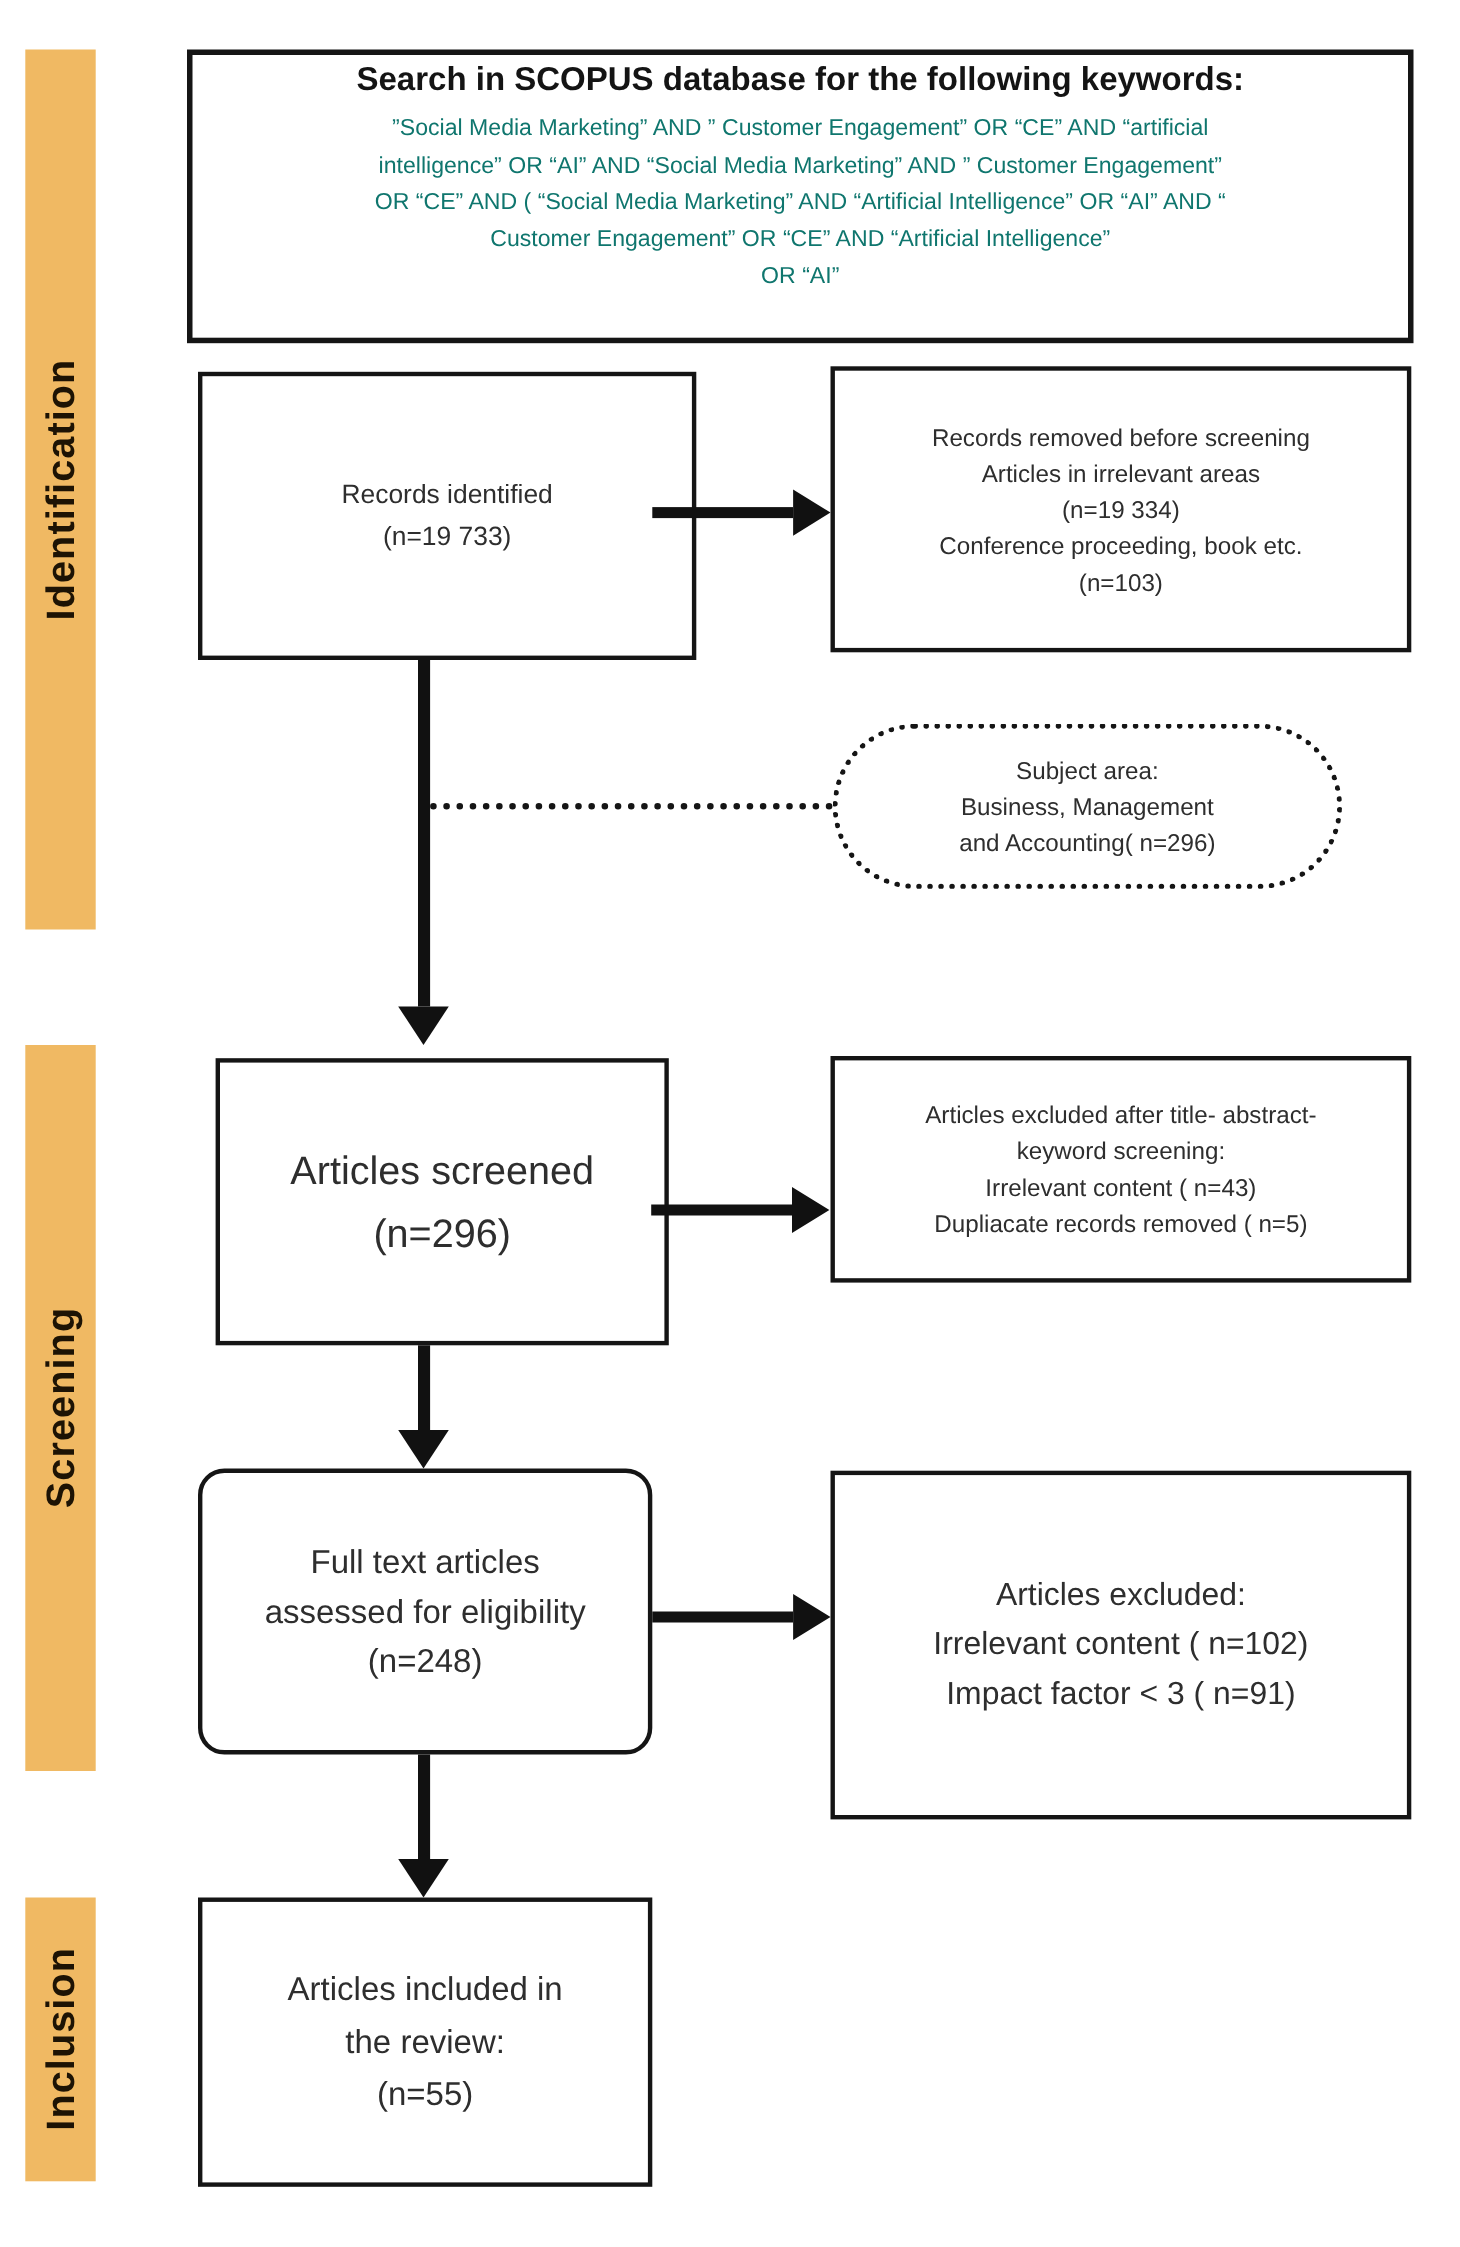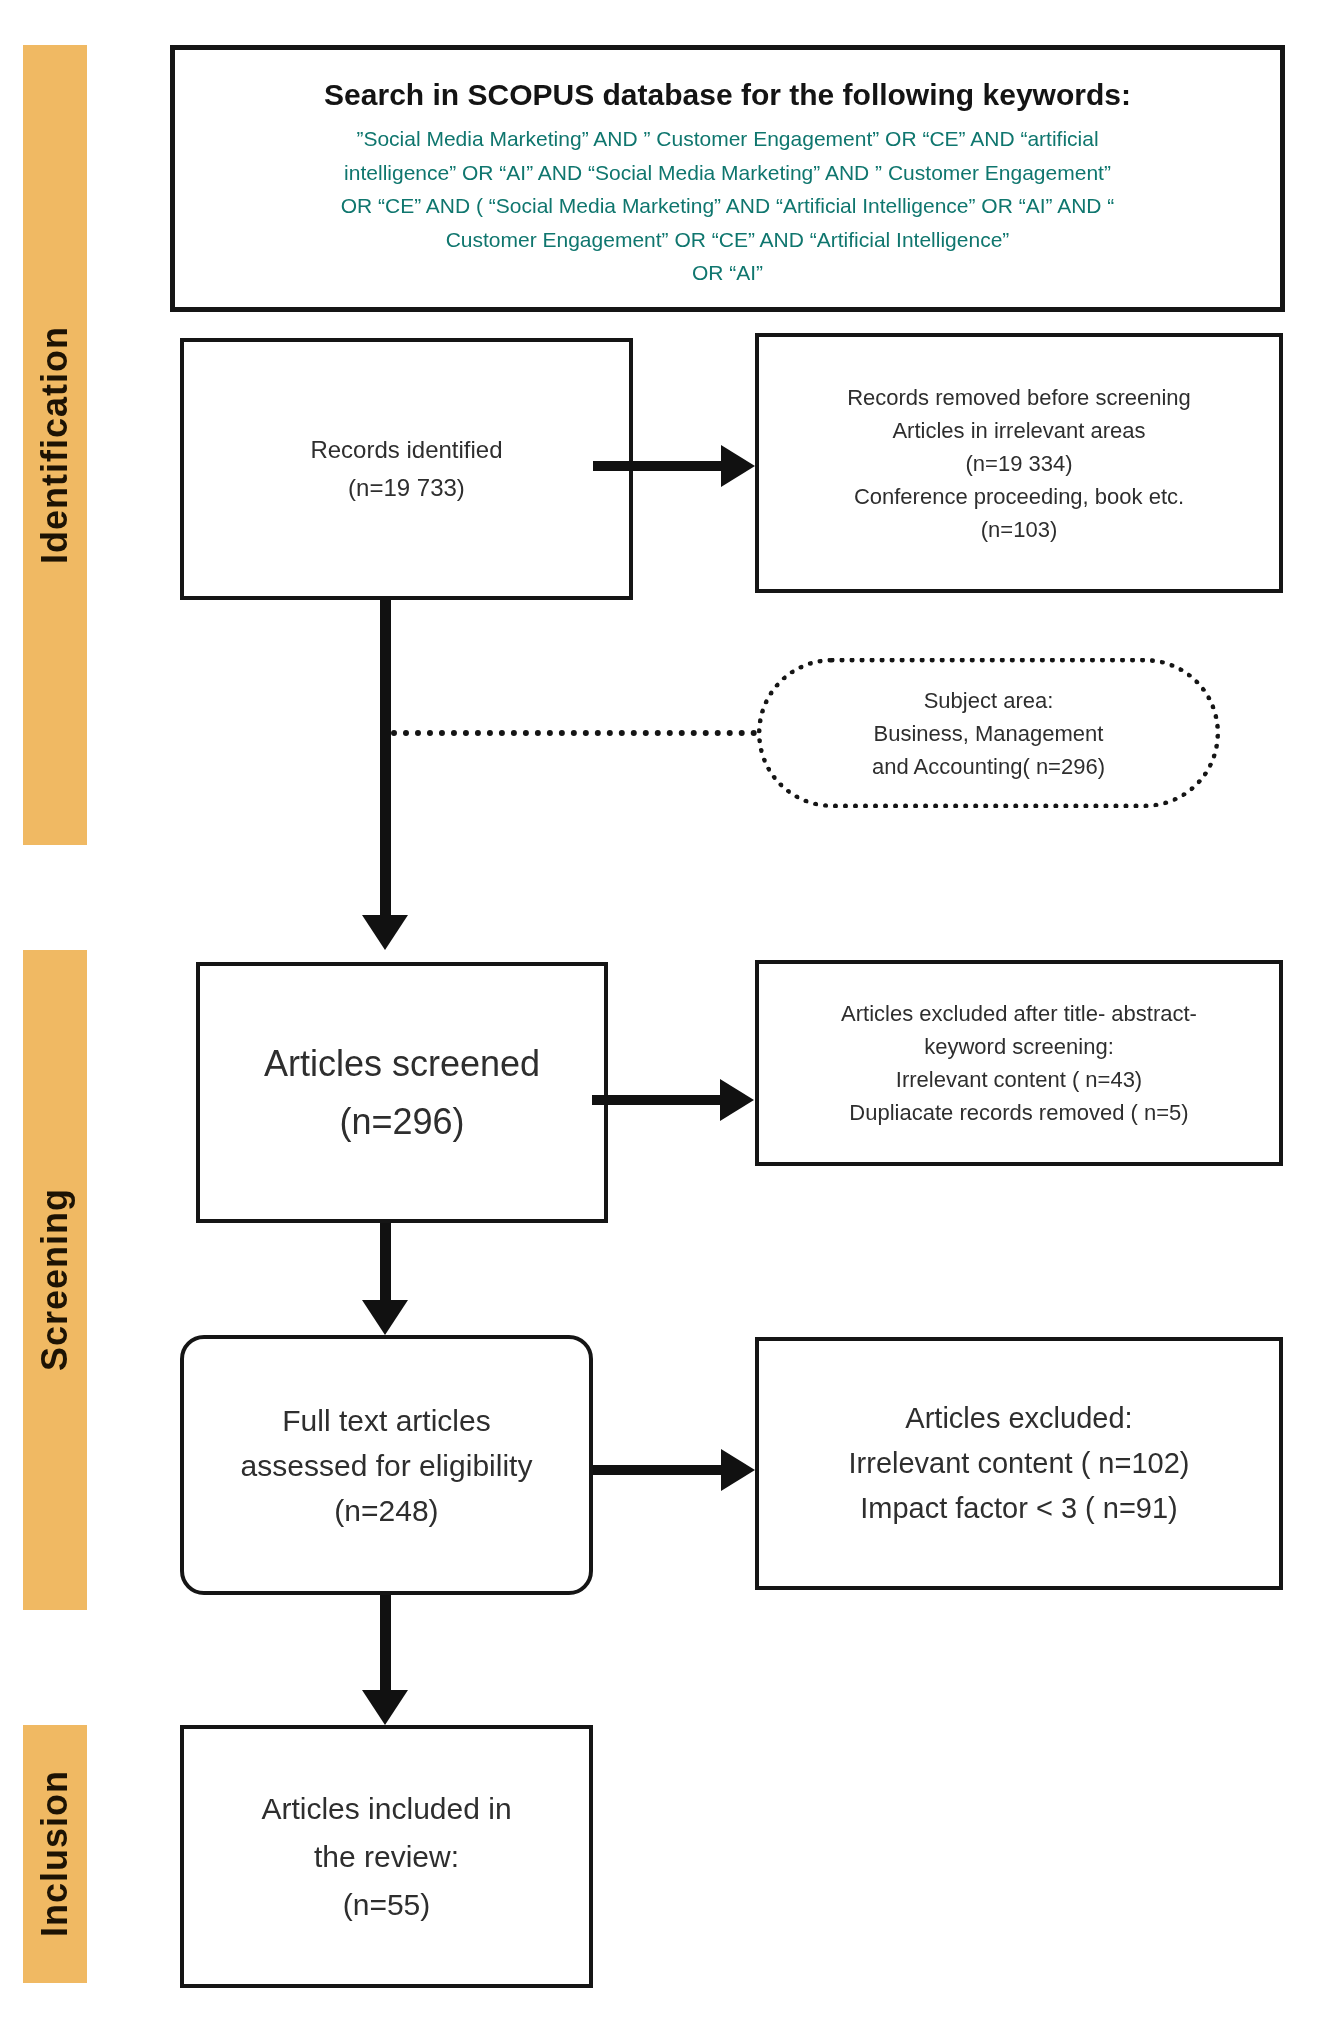--- a/index.html
+++ b/index.html
@@ -47,41 +47,41 @@
     text-align: center;
     color: #2e2e2e;
   }
   .box-text { white-space: pre-line; }
 
   #keywords-box {
     left: 170px; top: 45px; width: 1115px; height: 267px;
     border-width: 5px;
     flex-direction: column;
     justify-content: flex-start;
-    padding: 28px 20px;
+    padding: 6px 20px;
   }
   #keywords-title {
     font-size: 30px;
     font-weight: bold;
     color: #141414;
     margin-bottom: 10px;
   }
   #keywords-body {
     font-size: 21px;
     line-height: 1.6;
     color: #0f766e;
     white-space: pre-line;
   }
 
   #records-box   { left: 180px; top: 338px;  width: 453px; height: 262px; font-size: 24px; line-height: 1.6; text-align: center; }
   #removed-box   { left: 755px; top: 333px;  width: 528px; height: 260px; font-size: 22px; line-height: 1.5; }
   #screened-box  { left: 180px; top: 962px;  width: 412px; height: 261px; font-size: 36px; line-height: 1.6; margin-left: 16px; }
   #excluded1-box { left: 755px; top: 960px;  width: 528px; height: 206px; font-size: 22px; line-height: 1.5; }
   #fulltext-box  { left: 180px; top: 1335px; width: 413px; height: 260px; font-size: 30px; line-height: 1.5; border-radius: 24px; }
-  #excluded2-box { left: 755px; top: 1337px; width: 528px; height: 253px; font-size: 29px; line-height: 1.55; }
+  #excluded2-box { left: 755px; top: 1337px; width: 528px; height: 317px; font-size: 29px; line-height: 1.55; }
   #included-box  { left: 180px; top: 1725px; width: 413px; height: 263px; font-size: 30px; line-height: 1.6; }
 
   
   #subject-box {
     left: 757px; top: 658px; width: 463px; height: 150px;
     border: 5px dotted #151515;
     border-radius: 75px;
     font-size: 22px;
     line-height: 1.5;
   }

